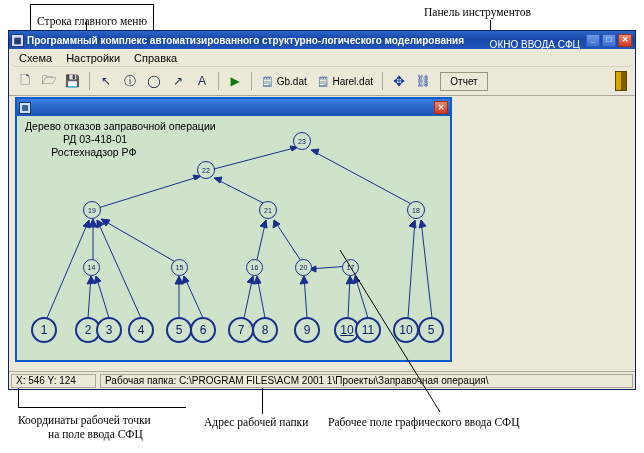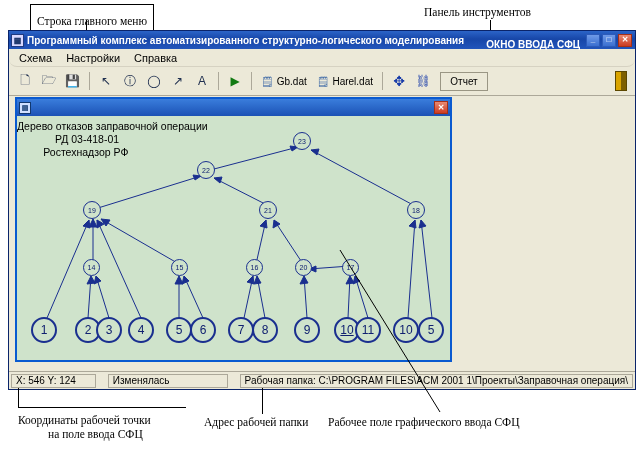--- a/index.html
+++ b/index.html
@@ -65,21 +65,21 @@
     background: #d8d8ff;
     border: 1px solid #203a80;
     margin-right: 3px;
     display: flex; align-items: center; justify-content: center;
     font-size: 8px; color: #102a60;
     box-sizing: border-box;
   }
   .tb-title { flex: 0 0 auto; }
   .tb-spacer { flex: 1 1 auto; }
   .tb-right {
-    font-weight: bold;
+    font-weight: normal;
     font-size: 10px;
     margin-right: 6px;
     color: #ffffff;
     margin-top: 8px;
   }
   .tb-buttons { display: flex; gap: 2px; margin-right: 1px;}
   .tb-btn {
     width: 14px; height: 13px;
     border: 1px solid #2d5bb9;
     background: linear-gradient(to bottom,#6f9ae8,#3a6fd0);
@@ -191,21 +191,21 @@
   }
   .canvas {
     position: relative;
     width: 100%;
     height: calc(100% - 17px);
     background: #cfe3cb;
     overflow: hidden;
   }
   .canvas-title {
     position: absolute;
-    left: 0; top: 4px;
+    left: 8px; top: 4px;
     font-size: 10.5px;
     line-height: 13px;
     color: #000;
     white-space: pre;
   }
   .node {
     position: absolute;
     border: 1px solid #1a2f8f;
     border-radius: 50%;
     background: #cfe3cb;
@@ -225,21 +225,20 @@
     position: absolute;
     left: 0; bottom: 0;
     width: 100%;
     height: 18px;
     background: #ece9d8;
     border-top: 1px solid #aca899;
     display: flex;
     align-items: center;
     font-size: 10px;
     box-sizing: border-box;
-    gap: 8px;
   }
   .sb-cell {
     height: 14px;
     border: 1px solid #aca899;
     margin: 0 2px;
     display: flex; align-items: center;
     padding: 0 4px;
     box-sizing: border-box;
     background: #ece9d8;
     white-space: nowrap;
@@ -403,21 +402,20 @@
       <div class="node big" style="left:277px; top:201px; width:26px; height:26px;">9</div>
       <div class="node big" style="left:317px; top:201px; width:26px; height:26px;text-decoration:underline;">10</div>
       <div class="node big" style="left:338px; top:201px; width:26px; height:26px;">11</div>
       <div class="node big" style="left:376px; top:201px; width:26px; height:26px;">10</div>
       <div class="node big" style="left:401px; top:201px; width:26px; height:26px;">5</div>
     </div>
   </div>
 
   <div class="statusbar">
     <div class="sb-cell sb-coords">X: 546  Y: 124</div>
-    <div class="sb-cell sb-state">Изменялась</div>
     <div class="sb-cell sb-path">Рабочая папка: C:\PROGRAM FILES\ACM 2001 1\Проекты\Заправочная операция\</div>
   </div>
 </div>
 
 <div class="leader" style="left:18px; top:388px; width:1px; height:20px;"></div>
 <div class="leader" style="left:18px; top:407px; width:168px; height:1px;"></div>
 <div class="annot" style="left:18px; top:414px;">Координаты рабочей точки</div>
 <div class="annot" style="left:48px; top:428px;">на поле ввода СФЦ</div>
 
 <div class="leader" style="left:262px; top:388px; width:1px; height:26px;"></div>

